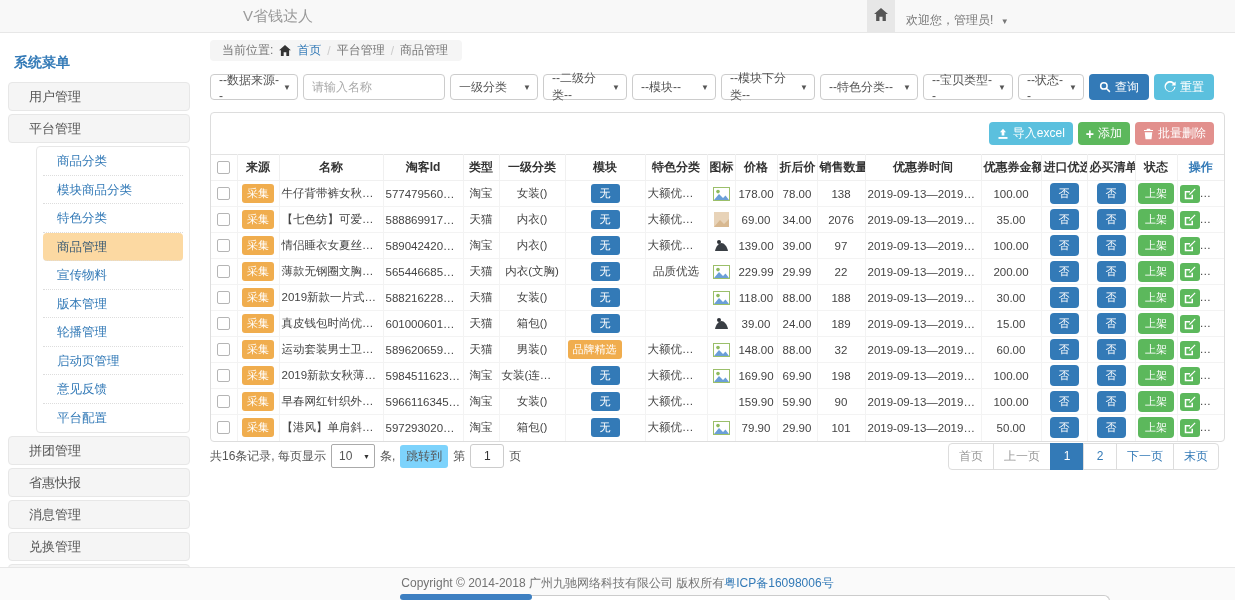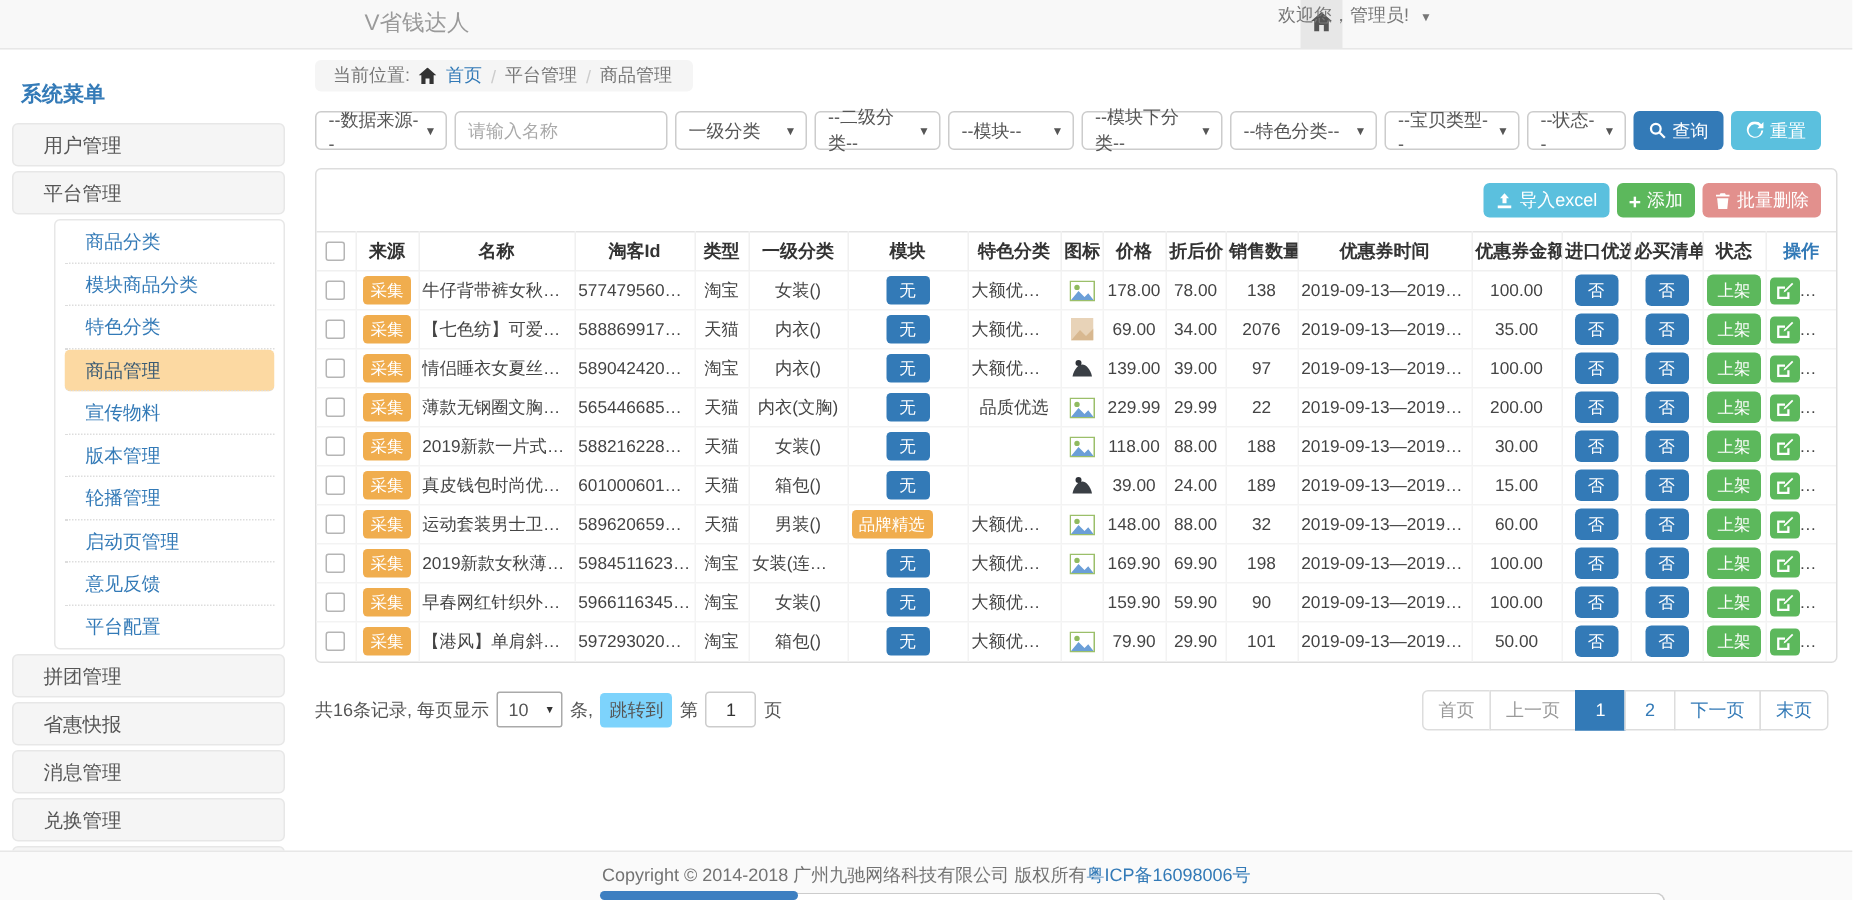--- a/index.html
+++ b/index.html
@@ -8,21 +8,21 @@
     position:relative; overflow:hidden; background:#fff;
     font-family:"Liberation Sans","DejaVu Sans",sans-serif;
     font-size:12px; color:#333;
   }
   
   .navbar { position:absolute; top:0; left:0; right:0; height:33px;
     background:#f8f8f8; border-bottom:1px solid #e7e7e7; z-index:4;text-decoration:underline; }
   .brand { position:absolute; left:243px; top:0; line-height:32px; font-size:15px; color:#9a9a9a; }
   .home-btn { position:absolute; left:867px; top:0; width:28px; height:32px;
     background:#e7e7e7; display:flex; align-items:center; justify-content:center; cursor:pointer; }
-  .welcome { position:absolute; left:852px; top:0; line-height:20px; color:#777; cursor:pointer; }
+  .welcome { position:absolute; left:906px; top:0; line-height:40px; color:#777; cursor:pointer; }
   .welcome .caret { font-size:8px; color:#777; margin-left:4px; }
   
   .sidebar { position:absolute; left:8px; top:40px; width:182px; z-index:1; }
   .sidebar-title { color:#337ab7; font-weight:bold; font-size:14px; margin:14px 0 10px 6px; }
   .group-item { height:29px; line-height:27px; background:#f5f5f5; border:1px solid #e7e7e7;
     border-radius:4px; padding-left:20px; color:#555; margin-bottom:3px; cursor:pointer; font-size:13px; }
   .submenu { list-style:none; background:#fff; border:1px solid #e7e7e7; border-radius:4px;
     margin-bottom:3px; padding:0 6px;margin-left:28px; }
   .submenu li { height:28.5px; line-height:28.5px; padding-left:14px; color:#337ab7;
     border-bottom:1px dotted #ddd; font-size:12.5px; cursor:pointer; }
@@ -70,21 +70,21 @@
   .btn-no { background:#337ab7; color:#fff; border:none; border-radius:4px; padding:3px 9px;
     font-size:11px; cursor:pointer; }
   .btn-on { background:#5cb85c; color:#fff; border:none; border-radius:4px; padding:3px 7px;
     font-size:11px; cursor:pointer; }
   .icon-btn { width:20px; height:18px; border-radius:3px; border:none; display:inline-flex;
     align-items:center; justify-content:center; cursor:pointer; padding:0; vertical-align:middle; }
   .icon-btn.edit { background:#5cb85c; }
   .icon-btn.del { background:#d9534f; margin-left:3px; }
   .thumb { display:inline-flex; vertical-align:middle; }
   
-  .pager-row { margin-top:18px; display:flex; justify-content:space-between; align-items:center; color:#555; }
+  .pager-row { margin-top:1px; display:flex; justify-content:space-between; align-items:center; color:#555; }
   .pager-left { display:flex; align-items:center; gap:5px; }
   .pp-select { height:24px; width:44px; border:1px solid #aaa; border-radius:2px; background:#fff;
     display:inline-flex; align-items:center; justify-content:space-between; padding:0 4px 0 7px; cursor:pointer; }
   .pp-select .caret { font-size:7px; color:#333; }
   .jump-chip { background:#7dd3fc; color:#555; padding:3px 6px; border-radius:3px; cursor:pointer; }
   .jump-input { width:34px; height:24px; border:1px solid #ccc; border-radius:3px; text-align:center; font-size:12px; color:#333; }
   .pages { display:flex; margin-right:6px; }
   .page { min-width:34px; height:27px; padding:0 10px; border:1px solid #ddd; background:#fff;
     color:#337ab7; text-align:center; margin-left:-1px; cursor:pointer; font-size:12px; }
   .page:first-child { border-radius:4px 0 0 4px; }

